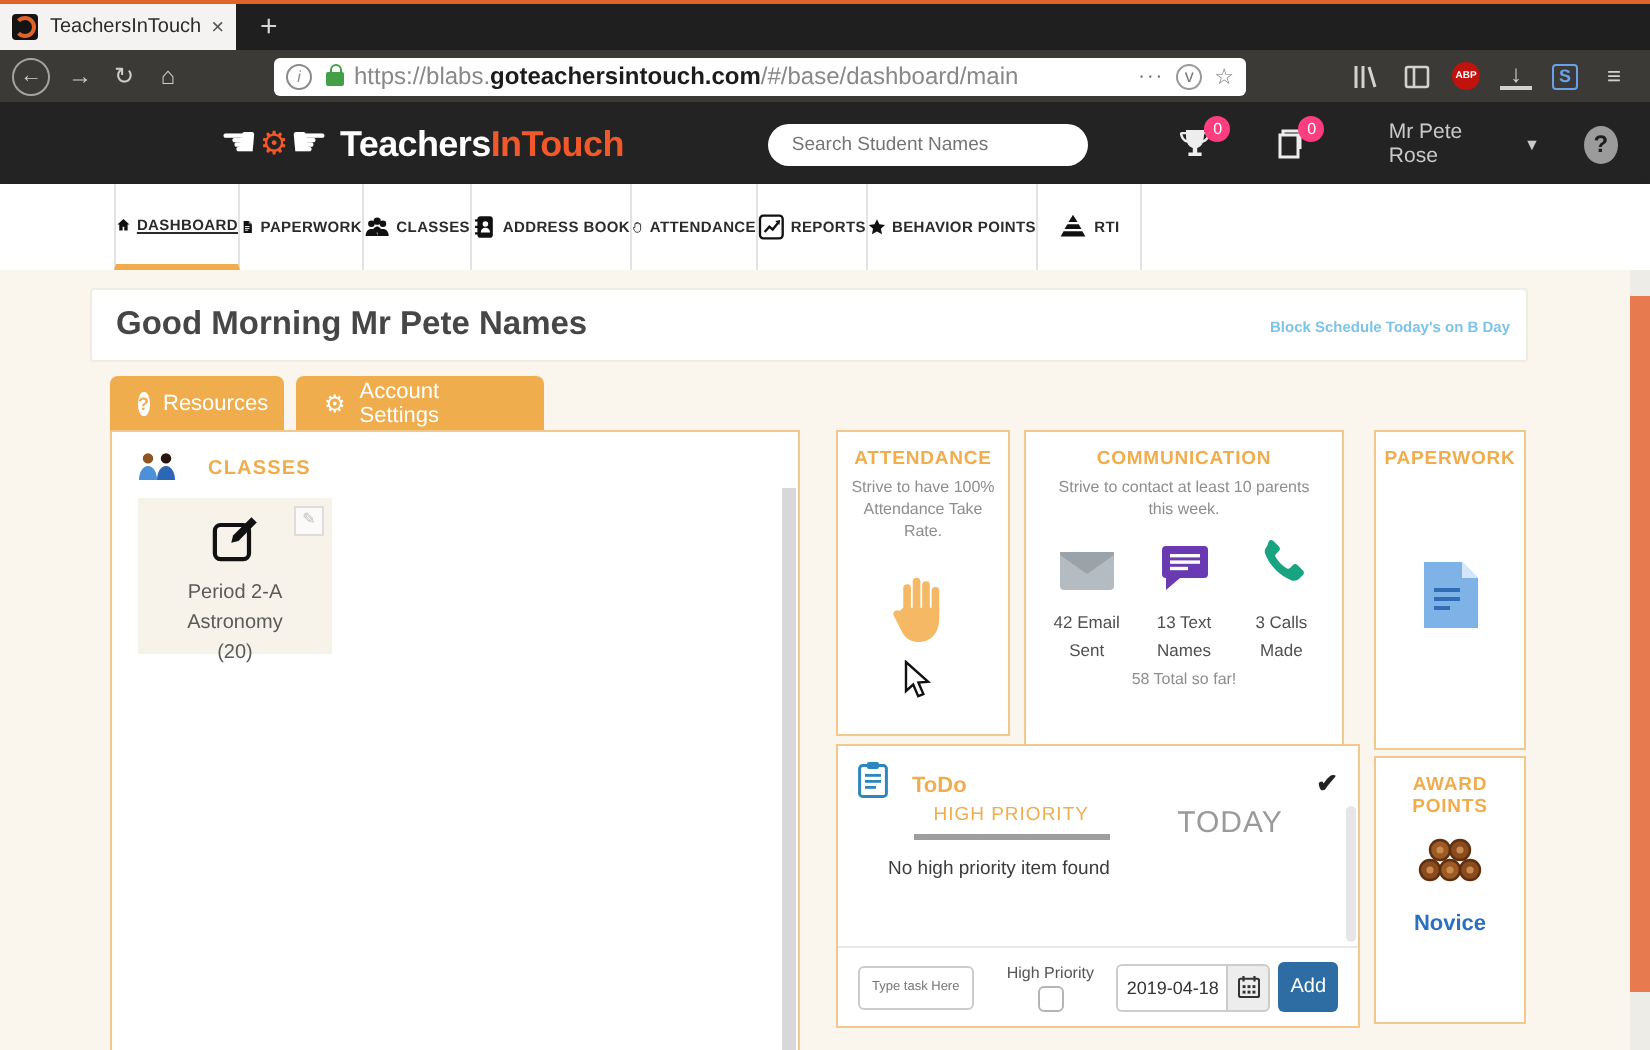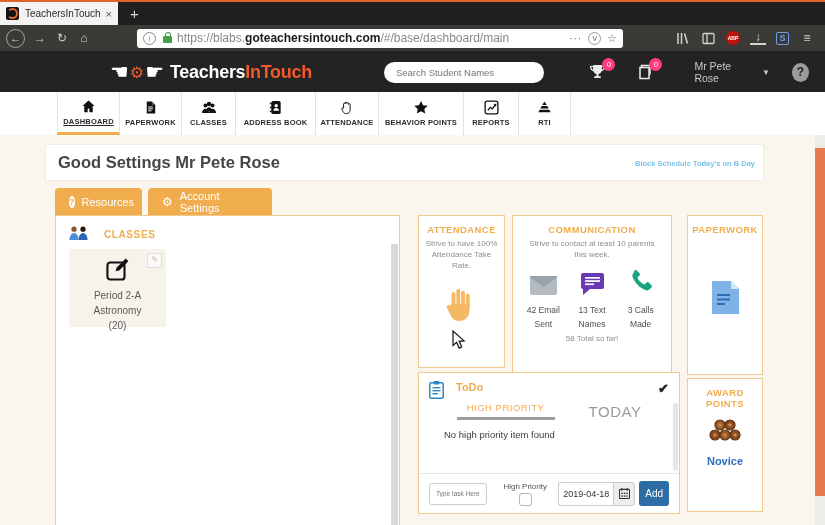--- a/index.html
+++ b/index.html
@@ -53,21 +53,21 @@
   .hicon.clip{margin-left:30px;}
   .badge{position:absolute;top:-5px;right:-8px;min-width:13px;height:13px;background:var(--badge-pink);
     border-radius:50%;color:#fff;font-size:8px;display:flex;align-items:center;justify-content:center;}
   .username{margin-left:auto;color:#c9c9c9;font-size:10.5px;display:flex;align-items:center;gap:12px;padding-left:40px;}
   .chev{font-size:8px;color:#c9c9c9;}
   .help{margin:0 16px 0 22px;width:19px;height:19px;background:#9b9b9b;border-radius:50%;
     color:#1e1e1e;font-weight:bold;font-size:12px;display:inline-flex;align-items:center;justify-content:center;}
   
   .navtabs{position:absolute;left:0;top:92px;width:825px;height:43px;background:#fff;
     display:flex;padding-left:57px;box-sizing:border-box;box-shadow:0 2px 3px rgba(0,0,0,.10);}
-  .ntab{border-right:1px solid #e3e3e3;display:flex;flex-direction:column;align-items:center;
+  .ntab{border-right:1px solid #e3e3e3;display:flex;align-items:center;
     justify-content:center;gap:3px;box-sizing:border-box;}
   .ntab:first-child{border-left:1px solid #e3e3e3;}
   .nlabel{font-size:7.5px;font-weight:bold;color:#2b2b2b;letter-spacing:.2px;white-space:nowrap;}
   .ntab.active{border-bottom:3px solid var(--accent-orange);}
   .ntab.active .nlabel{text-decoration:underline;}
   
   .page{position:absolute;left:0;top:135px;width:825px;height:390px;background:#faf6ee;}
   .greeting{position:absolute;left:45px;top:9px;width:719px;height:37px;background:#fff;
     border:1px solid #f0ece3;border-radius:2px;box-sizing:border-box;display:flex;align-items:center;}
   .g-title{font-size:16.5px;font-weight:bold;color:#464646;padding-left:12px;}
@@ -98,21 +98,21 @@
   .handwrap{text-align:center;margin-top:12px;}
   .communication{left:512px;top:80px;width:160px;height:179px;}
   .comm-row{display:flex;justify-content:space-around;align-items:flex-end;margin-top:8px;padding:0 6px;}
   .comm-col{width:50px;text-align:center;}
   .comm-lbl{font-size:8.5px;color:#4f4f4f;line-height:1.7;margin-top:4px;}
   .comm-total{font-size:8px;color:#8e8e8e;text-align:center;margin-top:3px;}
   .paperwork{left:687px;top:80px;width:76px;height:160px;}
   .pw-iconwrap{text-align:center;margin-top:46px;}
   
   .todo{left:418px;top:237px;width:262px;height:142px;}
-  .td-head{display:flex;align-items:flex-start;padding:8px 10px 0 10px;}
+  .td-head{display:flex;align-items:flex-end;padding:8px 10px 0 10px;}
   .td-title{font-size:11px;font-weight:bold;color:var(--accent-orange);margin-left:12px;}
   .td-check{margin-left:auto;font-size:13px;color:#222;font-weight:bold;}
   .td-tabs{display:flex;justify-content:center;gap:34px;margin-top:3px;}
   .td-tab-hp{font-size:9.5px;color:var(--accent-orange);letter-spacing:.5px;text-align:center;}
   .td-tab-hp .bar{width:98px;height:3px;background:#9e9e9e;margin:4px auto 0 auto;}
   .td-tab-today{font-size:15px;color:#9a9a9a;letter-spacing:.5px;padding-top:1px;}
   .td-empty{font-size:9.5px;color:#3c3c3c;margin:9px 0 0 25px;}
   .td-scroll{position:absolute;right:1px;top:30px;width:5px;height:68px;background:#e6e6e6;border-radius:3px;}
   .td-foot{position:absolute;left:0;right:0;bottom:0;height:40px;border-top:1px solid #e8e8e8;
     display:flex;align-items:center;padding:0 10px;box-sizing:border-box;}
@@ -261,50 +261,50 @@
           </g>
         </svg>
       <span class="nlabel">ADDRESS BOOK</span>
     </div>
     <div class="ntab" style="width:63px">
       <svg width="14" height="15" viewBox="0 0 20 22">
           <path fill="none" stroke="#111" stroke-width="1.4" d="M5 12V5.8c0-.7.5-1.2 1.2-1.2S7.4 5.1 7.4 5.8V4.2c0-.7.5-1.2 1.2-1.2s1.2.5 1.2 1.2v.9c0-.7.5-1.2 1.2-1.2s1.2.5 1.2 1.2v1.4c0-.7.5-1.2 1.2-1.2s1.2.5 1.2 1.2v7.6c0 3.6-2.1 5.9-5.6 5.9-2.3 0-3.9-1-4.7-2.9l-2-4c-.4-.9.6-1.8 1.5-1.2z"></path>
         </svg>
       <span class="nlabel">ATTENDANCE</span>
     </div>
-    <div class="ntab" style="width:85px">
-      <svg width="16" height="15" viewBox="0 0 16 16">
-          <path fill="#111" d="M8 1l2.2 4.6 5 .6-3.7 3.4 1 4.9L8 12.1l-4.5 2.4 1-4.9L.8 6.2l5-.6z"></path>
-        </svg>
-      <span class="nlabel">BEHAVIOR POINTS</span>
-    </div>
     <div class="ntab" style="width:55px">
       <svg width="15" height="15" viewBox="0 0 16 16">
           <rect x="1.2" y="1.2" width="13.6" height="13.6" rx="2" fill="none" stroke="#111" stroke-width="1.4"></rect>
           <path d="M4 11l2.8-3.2 2 1.7 3.4-4.2" fill="none" stroke="#111" stroke-width="1.4"></path>
           <path d="M10.3 4.4l3-.6-.5 3z" fill="#111"></path>
         </svg>
       <span class="nlabel">REPORTS</span>
+    </div>
+    <div class="ntab" style="width:85px">
+      <svg width="16" height="15" viewBox="0 0 16 16">
+          <path fill="#111" d="M8 1l2.2 4.6 5 .6-3.7 3.4 1 4.9L8 12.1l-4.5 2.4 1-4.9L.8 6.2l5-.6z"></path>
+        </svg>
+      <span class="nlabel">BEHAVIOR POINTS</span>
     </div>
     <div class="ntab" style="width:52px">
       <svg width="15" height="15" viewBox="0 0 16 16">
           <g fill="#111">
             <path d="M8 1.5l2.4 3.8H5.6z"></path>
             <path d="M5 6.5h6l1.5 2.6h-9z"></path>
             <path d="M3 10.3h10l1.6 2.7H1.4z"></path>
           </g>
         </svg>
       <span class="nlabel">RTI</span>
     </div>
   </div>
 
   <div class="page">
 
     <div class="greeting">
-      <span class="g-title">Good Settings Mr Pete Rose</span>
+      <span class="g-title">Good Morning Mr Pete Names</span>
       <span class="g-right">
         <div class="g-note">Block Schedule Today's on B Day</div>
       </span>
     </div>
 
     <div class="obtn" style="left:55px;width:87px">
       <span class="qcirc">?</span>
       <span>Resources</span>
     </div>
     <div class="obtn" style="left:148px;width:124px">

